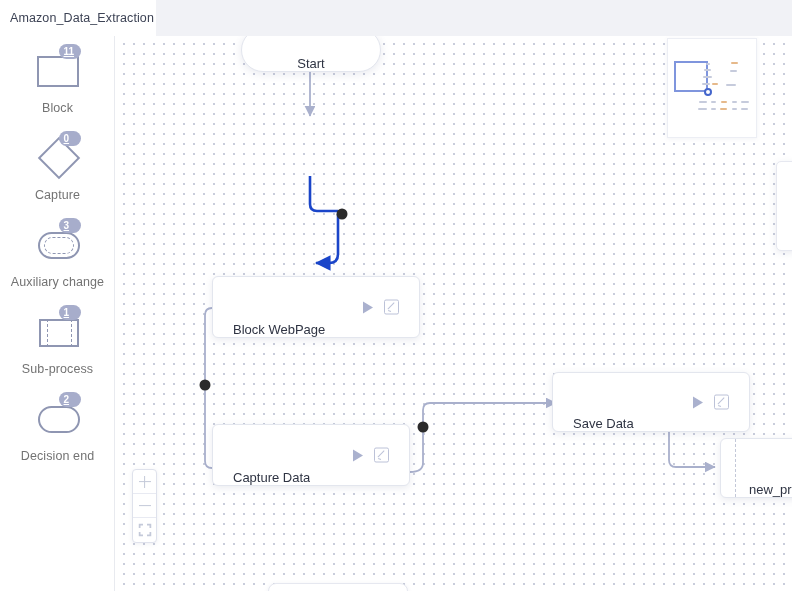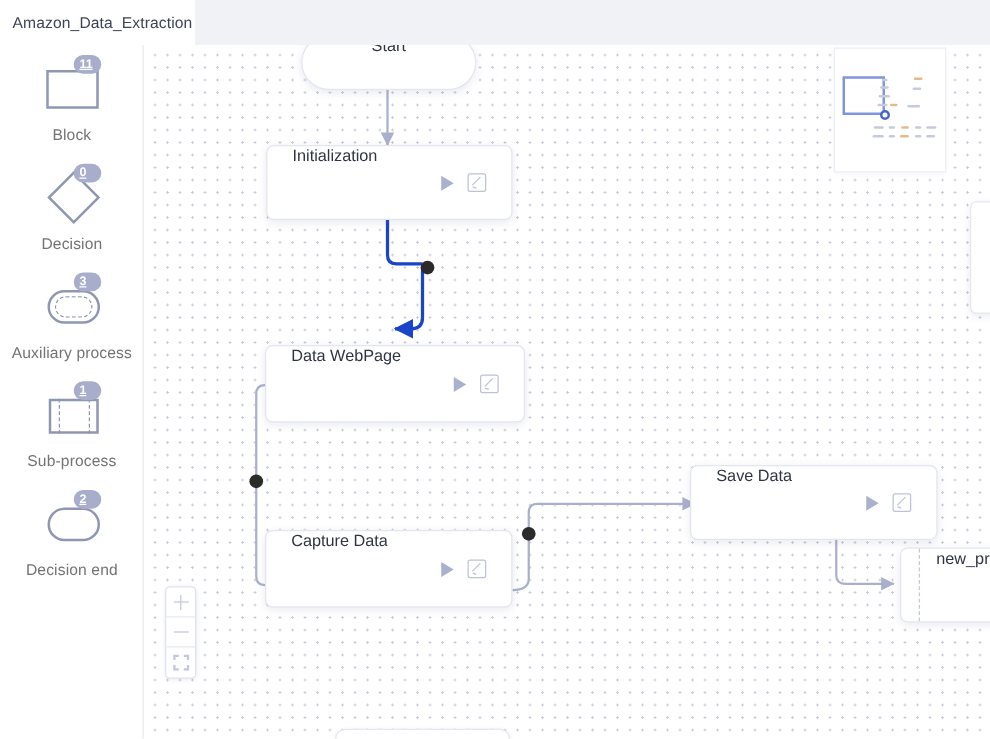--- a/index.html
+++ b/index.html
@@ -100,21 +100,21 @@
   }
   .edges { position: absolute; left: 0; top: 0; width: 676px; height: 555px; }
 
   
   .node {
     position: absolute;
     background: #ffffff;
     border: 1px solid #e3e6ee;
     border-radius: 6px;
     box-shadow: 0 2px 7px rgba(90,100,140,.13);
-    display: flex; align-items: flex-start;
+    display: flex; align-items: flex-end;
     cursor: pointer;
   }
   .node-label {
     font-size: 13px; color: #2f3443; margin-left: 20px;
     white-space: nowrap; overflow: hidden;
   }
   .node-actions {
     position: absolute; right: 20px; top: 50%;
     transform: translateY(-50%);
     display: flex; align-items: center; gap: 11px;
@@ -240,30 +240,30 @@
         <span class="g-rect"></span>
       </div>
       <span class="pal-label">Block</span>
     </div>
 
     <div class="pal-item">
       <div class="pal-glyph">
         <span class="pal-badge">0</span>
         <span class="g-diamond"></span>
       </div>
-      <span class="pal-label">Decision</span>
+      <span class="pal-label">Capture</span>
     </div>
 
     <div class="pal-item">
       <div class="pal-glyph">
         <span class="pal-badge">3</span>
         <span class="g-aux-outer"></span>
         <span class="g-aux-inner"></span>
       </div>
-      <span class="pal-label">Auxiliary process</span>
+      <span class="pal-label">Auxiliary change</span>
     </div>
 
     <div class="pal-item">
       <div class="pal-glyph">
         <span class="pal-badge">1</span>
         <span class="g-sub-rect"></span>
         <span class="g-sub-l"></span>
         <span class="g-sub-r"></span>
       </div>
       <span class="pal-label">Sub-process</span>
@@ -303,30 +303,23 @@
       <path d="M294,436 Q307,436 307,427 L307,374 Q307,367 314,367 L440,367" stroke="#a9b0cc" stroke-width="1.8" fill="none" marker-end="url(#arr)"></path>
       <circle cx="307" cy="391" r="5.5" fill="#2b2b2b"></circle>
 
       <path d="M553,396 L553,424 Q553,431 560,431 L599,431" stroke="#a9b0cc" stroke-width="1.8" fill="none" marker-end="url(#arr)"></path>
     </svg>
 
     <div class="node node-start" style="left:125px; top:-8px; width:140px; height:44px;">
       <span class="node-label">Start</span>
     </div>
 
-    <div class="node" style="left:97px; top:80px; width:197px; height:60px;">
-      <span class="node-label">Initialization</span>
-      <span class="node-actions">
-        <span class="ic-play"></span>
-        <span class="ic-edit"></span>
-      </span>
-    </div>
 
     <div class="node" style="left:96px; top:240px; width:208px; height:62px;">
-      <span class="node-label">Data WebPage</span>
+      <span class="node-label">Block WebPage</span>
       <span class="node-actions">
         <span class="ic-play"></span>
         <span class="ic-edit"></span>
       </span>
     </div>
 
     <div class="node" style="left:96px; top:388px; width:198px; height:62px;">
       <span class="node-label">Capture Data</span>
       <span class="node-actions">
         <span class="ic-play"></span>

